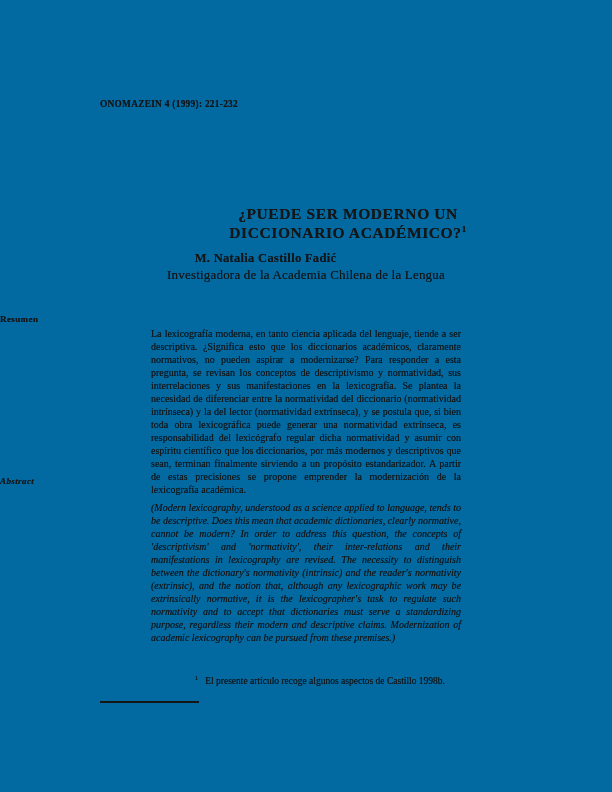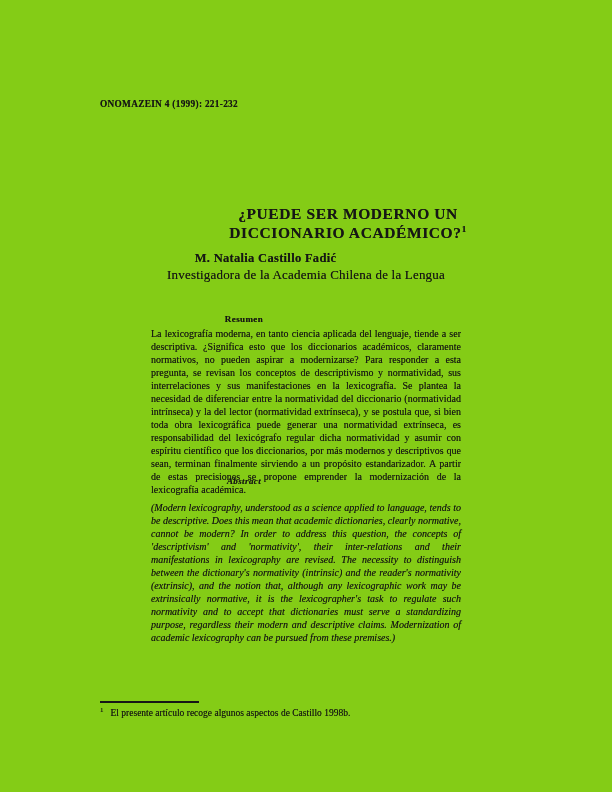--- a/index.html
+++ b/index.html
@@ -4,21 +4,21 @@
 <style>
   html, body {
     margin: 0;
     padding: 0;
     background: #ffffff;
   }
   .page {
     position: relative;
     width: 612px;
     height: 792px;
-    background: #84cc16;
+    background: #0369a1;
     overflow: hidden;
     font-family: "Liberation Serif", "DejaVu Serif", serif;
     color: #161616;
     
     text-shadow: 0 0 0.45px rgba(0,0,0,0.55);
     text-decoration: underline;
   }
   .journal-header {
     position: absolute;
     left: 100px;
@@ -62,21 +62,20 @@
     top: 267px;
     width: 612px;
     text-align: center;
     font-size: 13px;
     letter-spacing: 0.2px;
   }
   .section-heading {
     position: absolute;
     left: 0;
     width: 488px;
-    text-align: center;
     font-size: 9px;
     font-weight: bold;
     letter-spacing: 0.4px;
   }
   .resumen-heading { top: 314px; }
   .abstract-heading { top: 476px; font-style: italic; }
   .body-text {
     position: absolute;
     left: 151px;
     width: 310px;
@@ -92,24 +91,25 @@
     position: absolute;
     left: 100px;
     top: 701px;
     width: 99px;
     height: 2px;
     background: #161616;
   }
   .footnote {
     position: absolute;
     left: 100px;
-    top: 707px;
+    top: 675px;
     width: 345px;
     font-size: 9.5px;
     line-height: 12px;
+    text-align: right;
   }
   .footnote sup {
     font-size: 7px;
     vertical-align: super;
     line-height: 0;
     margin-right: 7px;
   }
 </style>
 </head>
 <body>

